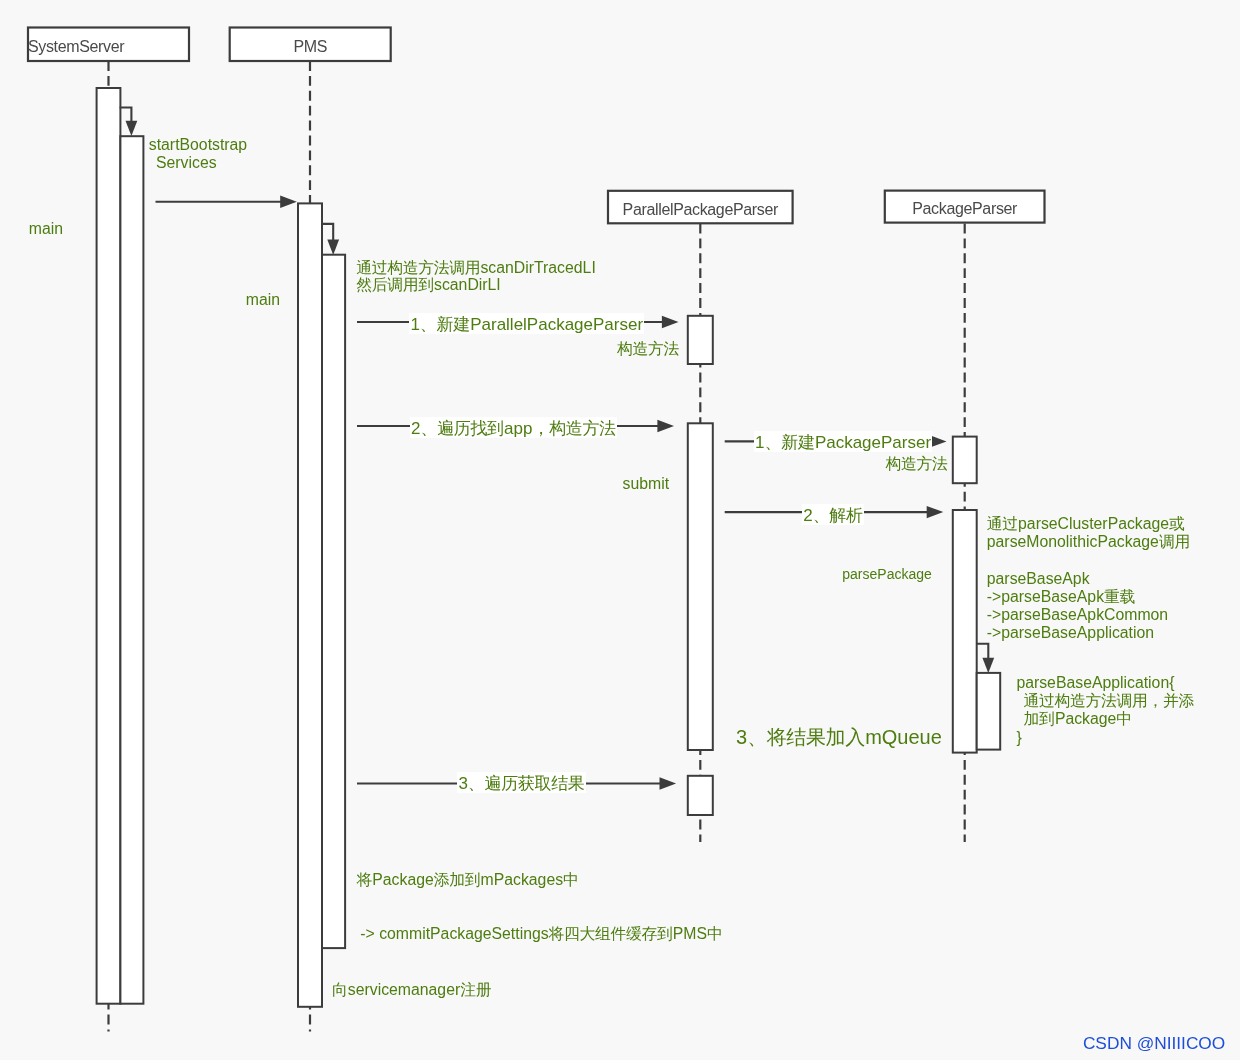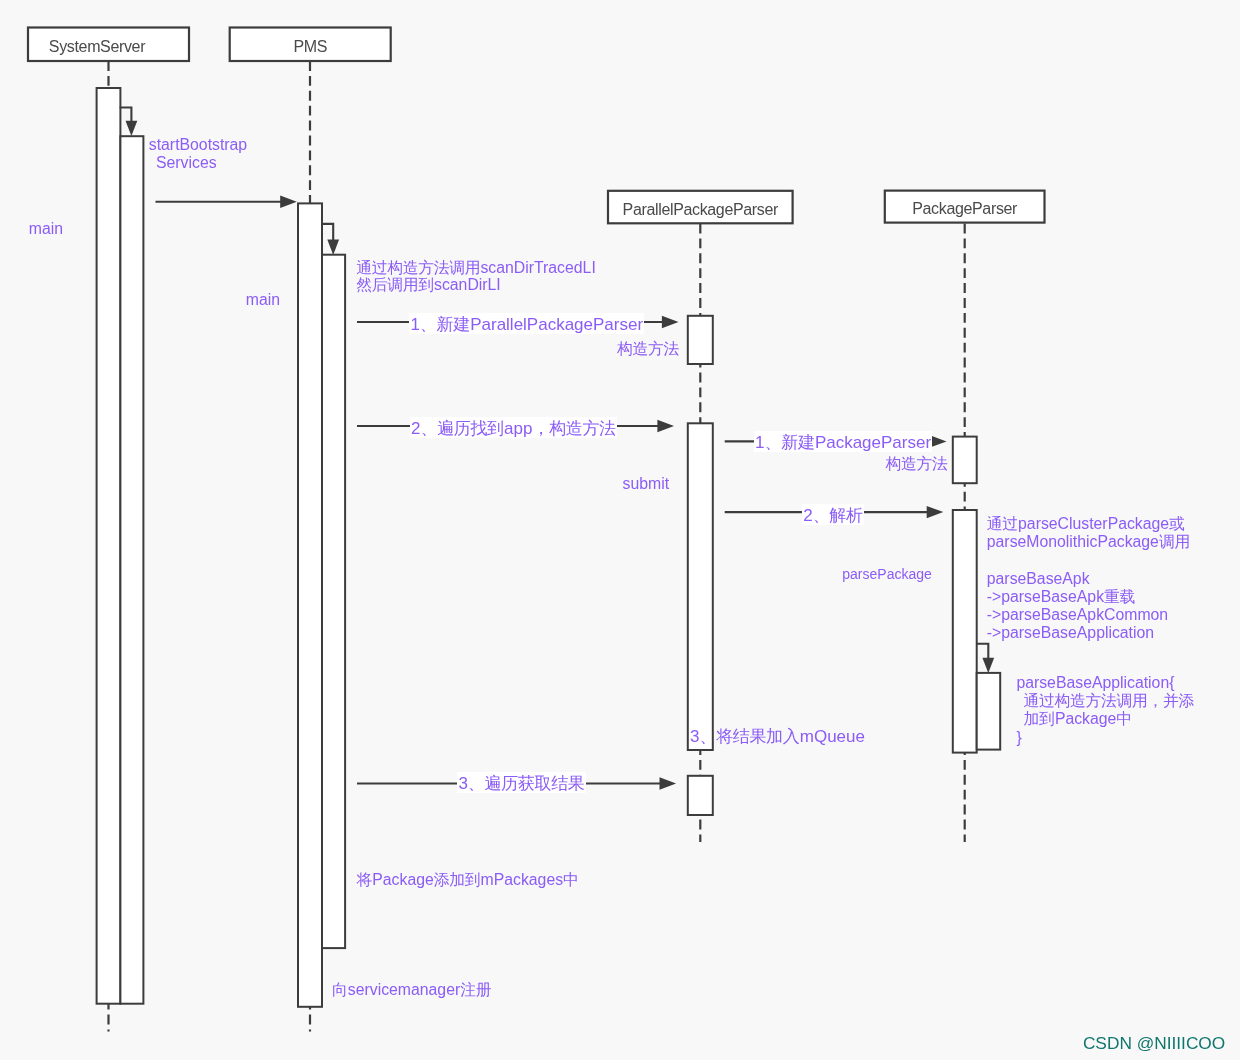--- a/index.html
+++ b/index.html
@@ -1,26 +1,26 @@
 <!DOCTYPE html>
 <html><head>
 <meta charset="utf-8">
 <title>PMS sequence diagram</title>
 <style>
   html,body{margin:0;padding:0;}
   body{width:1240px;height:1060px;background:#f8f8f8;
        font-family:"Liberation Sans",sans-serif;overflow:hidden;}
   #canvas{position:relative;width:1240px;height:1060px;background:#f8f8f8;}
   svg#shapes{position:absolute;left:0;top:0;width:1240px;height:1060px;}
-  .txt{position:absolute;white-space:pre;color:#8b5cf6;font-size:15.8px;
+  .txt{position:absolute;white-space:pre;color:#4d7c0f;font-size:15.8px;
        line-height:18.2px;}
   .lbl{background:#ffffff;padding:3.1px 1px 0 1px;font-size:17px;}
   .boxlabel{position:absolute;color:#4a4a4a;font-size:16px;letter-spacing:-0.35px;white-space:pre;}
   i.han{font-style:normal;letter-spacing:-0.02em;margin-right:0.02em;}
-  .wm{position:absolute;color:#0f766e;font-size:17.3px;white-space:pre;}
+  .wm{position:absolute;color:#1d4ed8;font-size:17.3px;white-space:pre;}
 </style>
 </head>
 <body>
 
 <div id="canvas">
 
 <svg id="shapes" viewBox="0 0 1240 1060">
 
   <g stroke="#3c3c3c" stroke-width="2.2" stroke-dasharray="9.9,5" fill="none">
     <line x1="108.5" y1="61" x2="108.5" y2="1031.5"></line>
@@ -76,21 +76,21 @@
     <polygon points="657.4,419.8 674,426 657.4,432.2"></polygon>
     <polygon points="929.9,435.2 946.5,441.4 929.9,447.6"></polygon>
     <polygon points="926.7,505.9 943.3,512.1 926.7,518.3"></polygon>
     <polygon points="659.5,777.3 676.1,783.5 659.5,789.7"></polygon>
     <polygon points="125.5,120.8 137.3,120.8 131.4,136.1"></polygon>
     <polygon points="327.3,239.6 339.1,239.6 333.2,254.9"></polygon>
     <polygon points="982.4,657.8 994.2,657.8 988.3,673.1"></polygon>
   </g>
 </svg>
 
-<div class="boxlabel" style="left:28px;top:37.8px;width:138px;text-align:center">SystemServer</div>
+<div class="boxlabel" style="left:28px;top:37.8px;width:138px;text-align:left">SystemServer</div>
 <div class="boxlabel" style="left:229.7px;top:37.8px;width:161px;text-align:center">PMS</div>
 <div class="boxlabel" style="left:608px;top:201.1px;width:184.6px;text-align:center">ParallelPackageParser</div>
 <div class="boxlabel" style="left:884.8px;top:200.4px;width:159.7px;text-align:center">PackageParser</div>
 
 <div class="txt" style="left:28.8px;top:219.5px">main</div>
 <div class="txt" style="left:245.8px;top:290.7px">main</div>
 
 <div class="txt" style="left:148.8px;top:136px">startBootstrap</div>
 <div class="txt" style="left:156px;top:153.5px;width:102.4px;text-align:left">Services</div>
 
@@ -116,23 +116,24 @@
 <div class="txt" style="left:986.8px;top:569.5px">parseBaseApk</div>
 <div class="txt" style="left:986.8px;top:587.7px">-&gt;parseBaseApk<i class="han">重载</i></div>
 <div class="txt" style="left:986.8px;top:605.9px">-&gt;parseBaseApkCommon</div>
 <div class="txt" style="left:986.8px;top:624.1px">-&gt;parseBaseApplication</div>
 
 <div class="txt" style="left:1016.4px;top:673.9px">parseBaseApplication{</div>
 <div class="txt" style="left:1023.6px;top:692.1px"><i class="han">通过构造方法调用，并添</i></div>
 <div class="txt" style="left:1023.6px;top:710.3px"><i class="han">加到</i>Package<i class="han">中</i></div>
 <div class="txt" style="left:1016.4px;top:728.5px">}</div>
 
-<div class="txt" style="left:690px;top:727.9px;font-size:17px">3<i class="han">、将结果加入</i>mQueue</div>
+<div class="txt" style="left:736px;top:727.9px;font-size:20px">3<i class="han">、将结果加入</i>mQueue</div>
 
 <div class="txt lbl" style="left:457.4px;top:771.6px">3<i class="han">、遍历获取结果</i></div>
 
 <div class="txt" style="left:356.5px;top:871.1px"><i class="han">将</i>Package<i class="han">添加到</i>mPackages<i class="han">中</i></div>
 
+<div class="txt" style="left:355.9px;top:925.1px"> -&gt; commitPackageSettings<i class="han">将四大组件缓存到</i>PMS<i class="han">中</i></div>
 
 <div class="txt" style="left:332px;top:981px"><i class="han">向</i>servicemanager<i class="han">注册</i></div>
 
 <div class="wm" style="left:1082.9px;top:1032.7px">CSDN @NIIIICOO</div>
 </div>
 
 </body></html>

